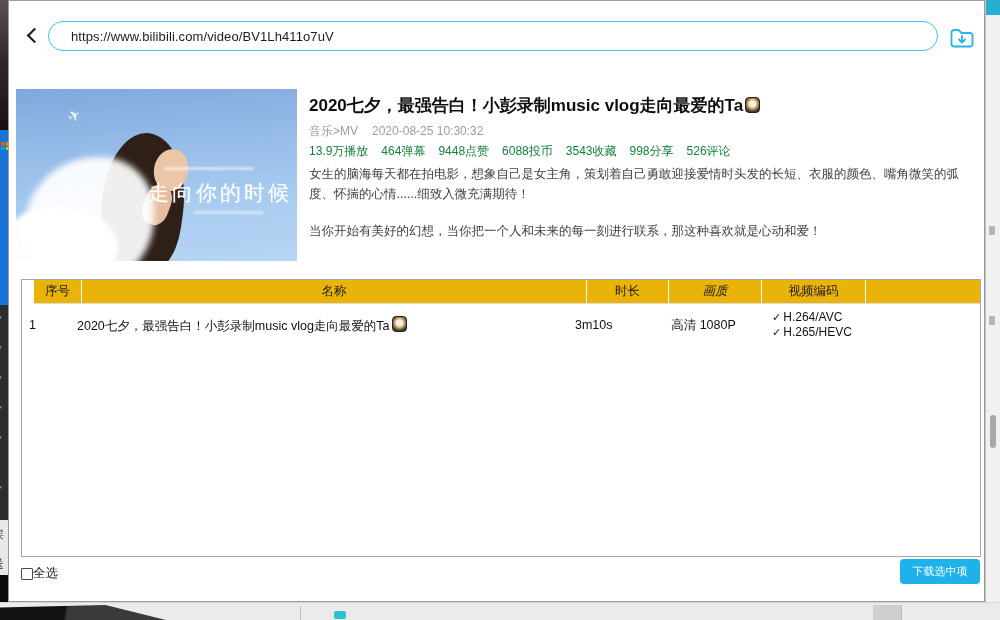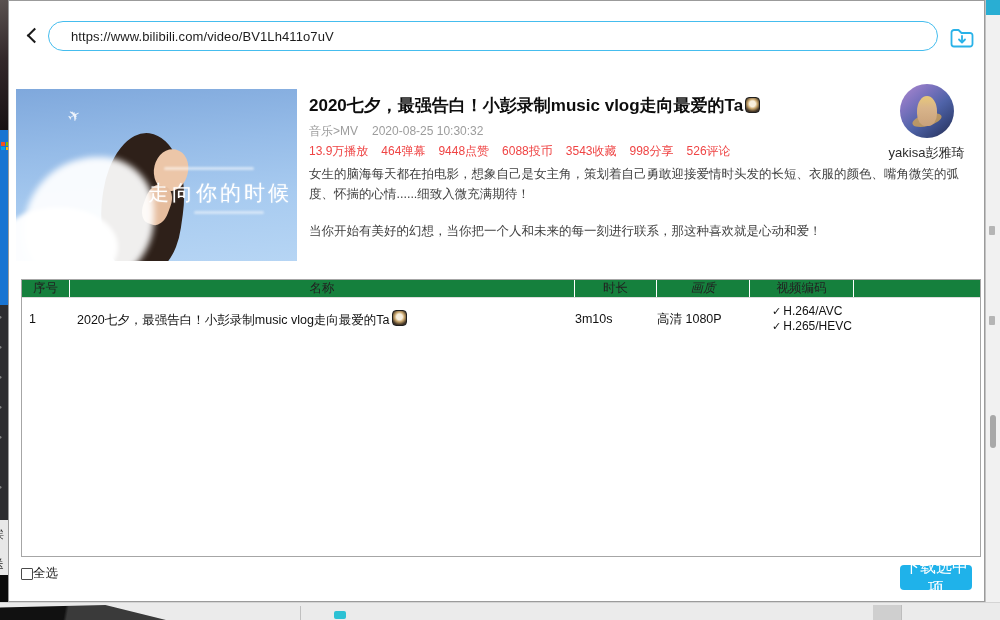--- a/index.html
+++ b/index.html
@@ -61,51 +61,51 @@
   .th-plane { position:absolute; left:52px; top:18px; color:rgba(255,255,255,.85); font-size:15px; transform:rotate(-28deg); font-family:"DejaVu Sans",sans-serif; }
   .th-scrib1 { position:absolute; left:148px; top:78px; width:90px; height:3px; background:rgba(255,255,255,.55); border-radius:2px; filter:blur(1px); }
   .th-title { position:absolute; left:124px; top:90px; width:160px; color:#fff; font-size:21px; letter-spacing:3px; white-space:nowrap; text-shadow:0 0 2px rgba(255,255,255,.4);text-align:center; }
   .th-scrib2 { position:absolute; left:178px; top:122px; width:70px; height:3px; background:rgba(255,255,255,.5); border-radius:2px; filter:blur(1px); }
 
   .v-title { position:absolute; left:300px; top:13px; width:600px; font-size:17px; font-weight:bold; color:#0d0d0d; white-space:nowrap; }
   .doge { display:inline-block; width:15px; height:16px; border:1.5px solid #1f1f1f; border-radius:4px; vertical-align:-2px; margin-left:2px;
           background:radial-gradient(circle at 50% 42%, #f7eedd 28%, #caa86f 46%, #4a3a28 74%, #232323 100%); }
   .v-meta1 { position:absolute; left:300px; top:42px; font-size:12px; color:#9c9c9c; }
   .v-meta1 .sep { display:inline-block; width:14px; }
-  .v-stats { position:absolute; left:300px; top:62px; font-size:12px; color:#ef4444; }
+  .v-stats { position:absolute; left:300px; top:62px; font-size:12px; color:#15803d; }
   .v-stats span { margin-right:13px; }
   .v-desc1 { position:absolute; left:300px; top:83px; width:655px; font-size:12.5px; color:#3f3f3f; line-height:20px; }
   .v-desc2 { position:absolute; left:300px; top:140px; width:655px; font-size:12.5px; color:#3f3f3f; line-height:20px; }
 
   .uploader { position:absolute; left:860px; top:3px; width:115px; text-align:center; }
   .avatar { position:relative; width:54px; height:54px; margin:0 auto; border-radius:50%; overflow:hidden;
             background:linear-gradient(140deg,#b08ad0 0%,#7f74c0 28%,#4f63a8 55%,#37477e 78%,#272c4a 100%); }
   .av-person { position:absolute; left:17px; top:12px; width:20px; height:30px; background:linear-gradient(180deg,#e8c87a 0%,#d8b48a 40%,#c9a27b 100%); border-radius:50% 50% 42% 42%; }
   .av-guitar { position:absolute; left:12px; top:30px; width:30px; height:12px; background:#caa05a; border-radius:50%; transform:rotate(-15deg); opacity:.85; }
   .up-name { margin-top:6px; font-size:13px; color:#2b2b2b; }
 
   
   .grid { position:absolute; left:12px; top:278px; width:960px; height:278px; border:1px solid #a6a6a6; background:#fff; }
-  .g-head { display:flex; height:18px; background:#15803d; border-bottom:1px solid #dcdcdc; }
+  .g-head { display:flex; height:24px; background:#eab308; border-bottom:1px solid #dcdcdc;margin-left:12px; }
   .g-head .hc { display:flex; align-items:center; justify-content:center; font-size:12.5px; color:#222; border-right:1px solid #fff; height:100%; }
   .hc.c1{width:48px;} .hc.c2{width:505px;} .hc.c3{width:82px;} .hc.c4{width:93px;font-style:italic;} .hc.c5{width:104px;} .hc.c6{flex:1; border-right:none;}
   .g-row { display:flex; align-items:center; min-height:42px; font-size:12.5px; color:#111; }
   .g-row .rc { padding:2px 0; }
   .rc.c1{width:48px; padding-left:7px;} .rc.c2{width:505px; padding-left:7px; white-space:nowrap; overflow:hidden;}
-  .rc.c3{width:82px; } .rc.c4{width:93px; }
+  .rc.c3{width:82px; } .rc.c4{width:93px; text-align:center;}
   .rc.c5{width:104px; text-align:left; padding-left:22px; line-height:15px; font-size:12px;}
   .rc .check { margin-right:2px; font-size:11px; }
 
   
   .footer { position:absolute; left:0; top:556px; width:100%; height:44px; }
   .selwrap { position:absolute; left:12px; top:8px; display:flex; align-items:center; }
   .cbx { width:12px; height:12px; border:1px solid #4a4a4a; background:#fff; border-radius:1px; }
   .sel-label { font-size:12.5px; color:#111; }
-  .dl-btn { position:absolute; left:891px; top:8px; width:72px; height:25px; background:#1fb2ea; border:none; border-radius:4px;
-            color:#fff; font-size:16px; display:flex; align-items:center; justify-content:center; cursor:pointer; font-family:inherit; }
+  .dl-btn { position:absolute; left:891px; top:2px; width:80px; height:25px; background:#1fb2ea; border:none; border-radius:4px;
+            color:#fff; font-size:11px; display:flex; align-items:center; justify-content:center; cursor:pointer; font-family:inherit; }
 </style>
 </head>
 <body>
 
 <div class="screen">
 
   <div class="bg-left">
     <div class="bgl-photo"></div>
     <div class="bgl-blue"></div>
     <div class="bgl-winlogo">
@@ -182,27 +182,20 @@
         <span>音乐&gt;MV</span><span class="sep"></span><span>2020-08-25 10:30:32</span>
       </div>
 
       <div class="v-stats">
         <span>13.9万播放</span><span>464弹幕</span><span>9448点赞</span><span>6088投币</span><span>3543收藏</span><span>998分享</span><span>526评论</span>
       </div>
 
       <div class="v-desc1">女生的脑海每天都在拍电影，想象自己是女主角，策划着自己勇敢迎接爱情时头发的长短、衣服的颜色、嘴角微笑的弧度、怀揣的心情......细致入微充满期待！</div>
       <div class="v-desc2">当你开始有美好的幻想，当你把一个人和未来的每一刻进行联系，那这种喜欢就是心动和爱！</div>
 
-      <div class="uploader">
-        <div class="avatar">
-          <div class="av-guitar"></div>
-          <div class="av-person"></div>
-        </div>
-        <div class="up-name">yakisa彭雅琦</div>
-      </div>
     </div>
 
     <div class="grid">
       <div class="g-head">
         <div class="hc c1">序号</div>
         <div class="hc c2">名称</div>
         <div class="hc c3">时长</div>
         <div class="hc c4">画质</div>
         <div class="hc c5">视频编码</div>
         <div class="hc c6"></div>

